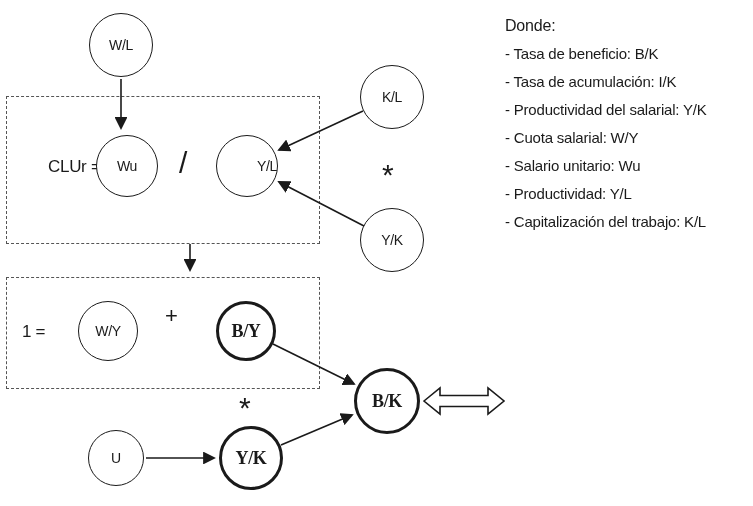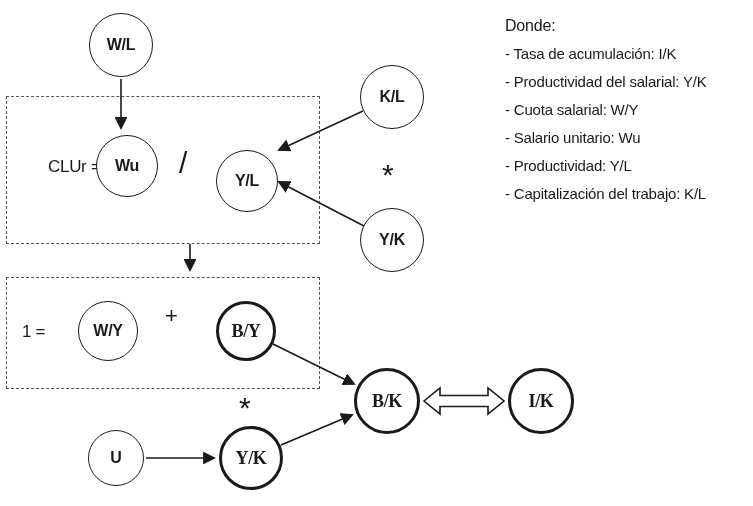--- a/index.html
+++ b/index.html
@@ -13,23 +13,22 @@
   }
 
   .node{
     position:absolute;
     border:1.6px solid #1a1a1a;
     border-radius:50%;
     background:#ffffff;
     display:flex;align-items:center;justify-content:center;
     z-index:2;
     box-sizing:border-box;
-    font-size:16px;
+    font-size:14px;
     letter-spacing:-0.3px;
-    font-weight:bold;
   }
   .node.bold{
     border-width:3.5px;
     font-weight:bold;
     font-size:18px;
     font-family:Liberation Serif, serif;
   }
 
   .op{
     position:absolute;
@@ -72,21 +71,21 @@
   <div class="op eq" style="left:22px;top:322px;">1 =</div>
   <div class="op plus" style="left:165px;top:303px;">+</div>
   <div class="op star" style="left:239px;top:391px;">*</div>
 
   <div class="node" style="left:89px;top:13px;width:64px;height:64px;">
     <span>W/L</span>
   </div>
   <div class="node" style="left:96px;top:135px;width:62px;height:62px;">
     <span>Wu</span>
   </div>
-  <div class="node" style="left:216px;top:150px;width:62px;height:62px;">
+  <div class="node" style="left:216px;top:135px;width:62px;height:62px;justify-content:flex-end;">
     <span>Y/L</span>
   </div>
   <div class="node" style="left:360px;top:65px;width:64px;height:64px;">
     <span>K/L</span>
   </div>
   <div class="node" style="left:360px;top:208px;width:64px;height:64px;">
     <span>Y/K</span>
   </div>
   <div class="node" style="left:78px;top:301px;width:60px;height:60px;">
     <span>W/Y</span>
@@ -96,42 +95,40 @@
   </div>
   <div class="node" style="left:88px;top:430px;width:56px;height:56px;">
     <span>U</span>
   </div>
   <div class="node bold" style="left:219px;top:426px;width:64px;height:64px;">
     <span>Y/K</span>
   </div>
   <div class="node bold" style="left:354px;top:368px;width:66px;height:66px;">
     <span>B/K</span>
   </div>
-  <div class="node bold" style="left:508px;top:368px;width:66px;height:66px;">
-    <span>I/K</span>
-  </div>
 
   <svg id="arrow-layer" width="753" height="506" viewBox="0 0 753 506">
     <defs>
       <marker id="arrow" viewBox="0 0 10 10" refX="8.5" refY="5" markerWidth="8" markerHeight="8" orient="auto">
         <path d="M0,0 L10,5 L0,10 Z" fill="#1a1a1a"></path>
       </marker>
     </defs>
     <line x1="121" y1="79" x2="121" y2="128" marker-end="url(#arrow)"></line>
     <line x1="363" y1="111" x2="279" y2="150" marker-end="url(#arrow)"></line>
     <line x1="364" y1="226" x2="279" y2="182" marker-end="url(#arrow)"></line>
     <line x1="190" y1="244" x2="190" y2="270" marker-end="url(#arrow)"></line>
     <line x1="273" y1="344" x2="354" y2="384" marker-end="url(#arrow)"></line>
     <line x1="146" y1="458" x2="214" y2="458" marker-end="url(#arrow)"></line>
     <line x1="281" y1="445" x2="352" y2="415" marker-end="url(#arrow)"></line>
     <path d="M424,401 L440,388 L440,395.5 L488,395.5 L488,388 L504,401 L488,414 L488,406.5 L440,406.5 L440,414 Z" fill="#ffffff" stroke="#1a1a1a" stroke-width="1.6"></path>
   </svg>
 
   <div class="legend">
     <div class="legend-title">Donde:</div>
+    <div class="legend-item">- Tasa de beneficio: B/K</div>
     <div class="legend-item">- Tasa de acumulación: I/K</div>
     <div class="legend-item">- Productividad del salarial: Y/K</div>
     <div class="legend-item">- Cuota salarial: W/Y</div>
     <div class="legend-item">- Salario unitario: Wu</div>
     <div class="legend-item">- Productividad: Y/L</div>
     <div class="legend-item">- Capitalización del trabajo: K/L</div>
   </div>
 
 </div>
 

